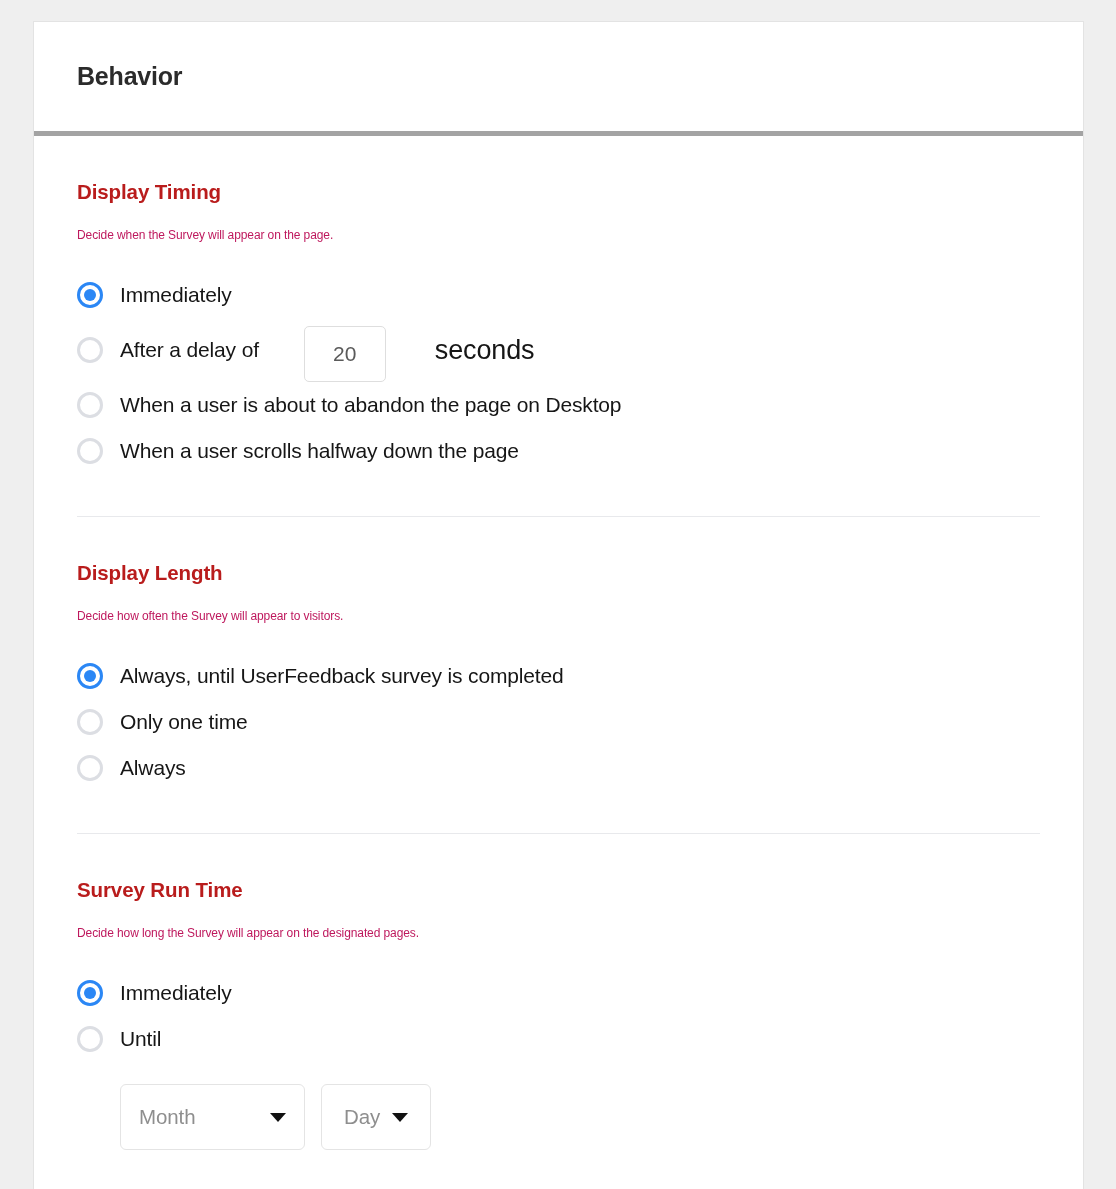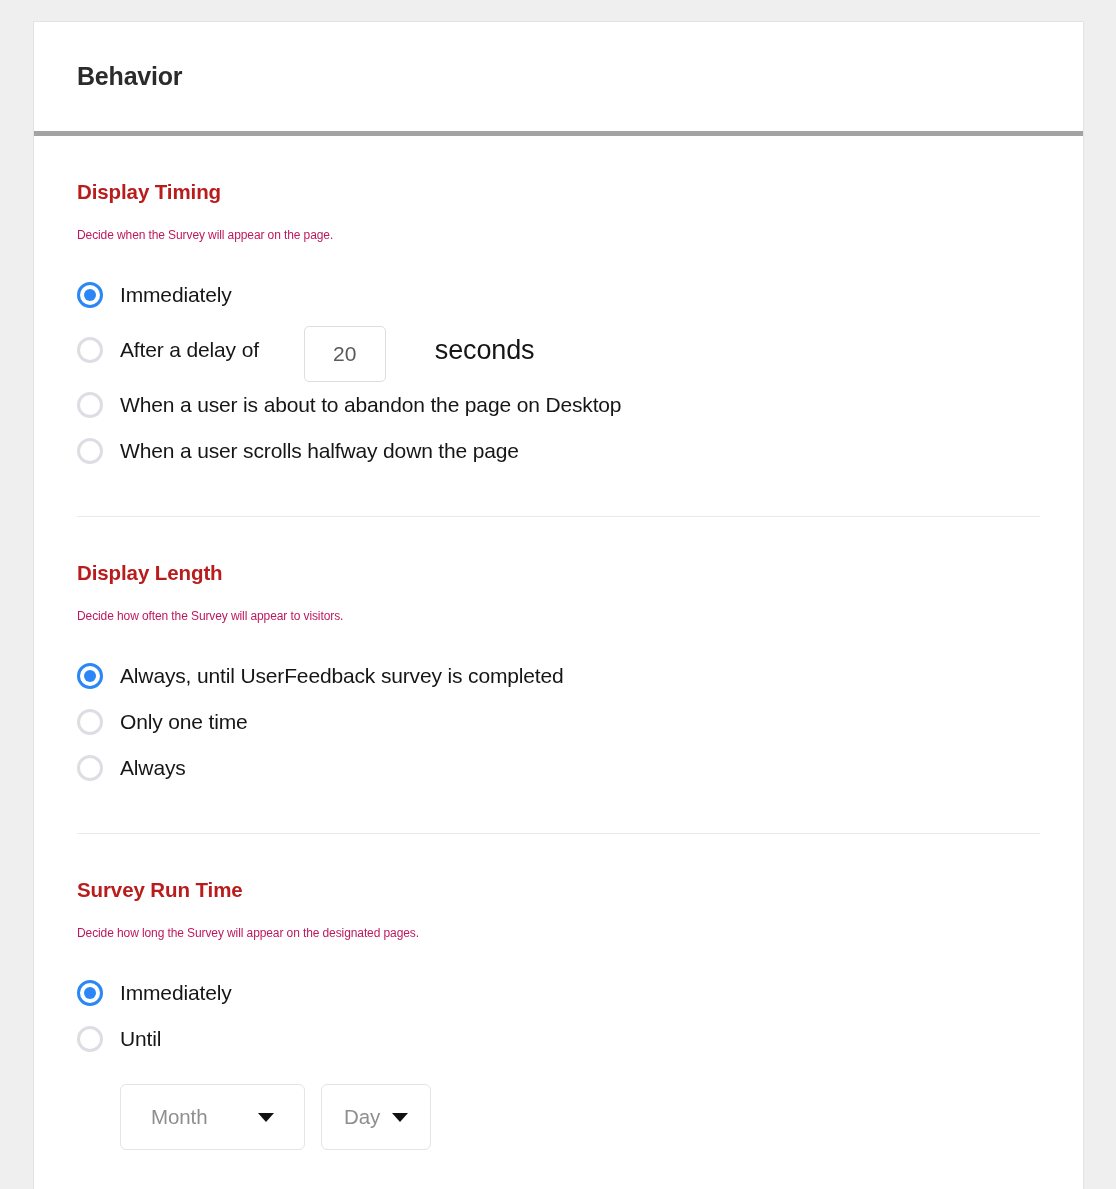--- a/index.html
+++ b/index.html
@@ -164,21 +164,21 @@
     padding-left: 43px;
   }
   .select {
     height: 66px;
     border: 1px solid #e4e4e4;
     border-radius: 6px;
     background: #ffffff;
     box-sizing: border-box;
     display: flex;
     align-items: center;
-    padding: 0 30px;
+    padding: 0 18px;
   }
   .select.month { width: 185px; justify-content: space-between; }
   .select.day   { width: 110px; justify-content: center; }
   .select-text {
     font-size: 20.5px;
     color: #8e8e8e;
     letter-spacing: -0.1px;
   }
   .caret {
     width: 0; height: 0;

